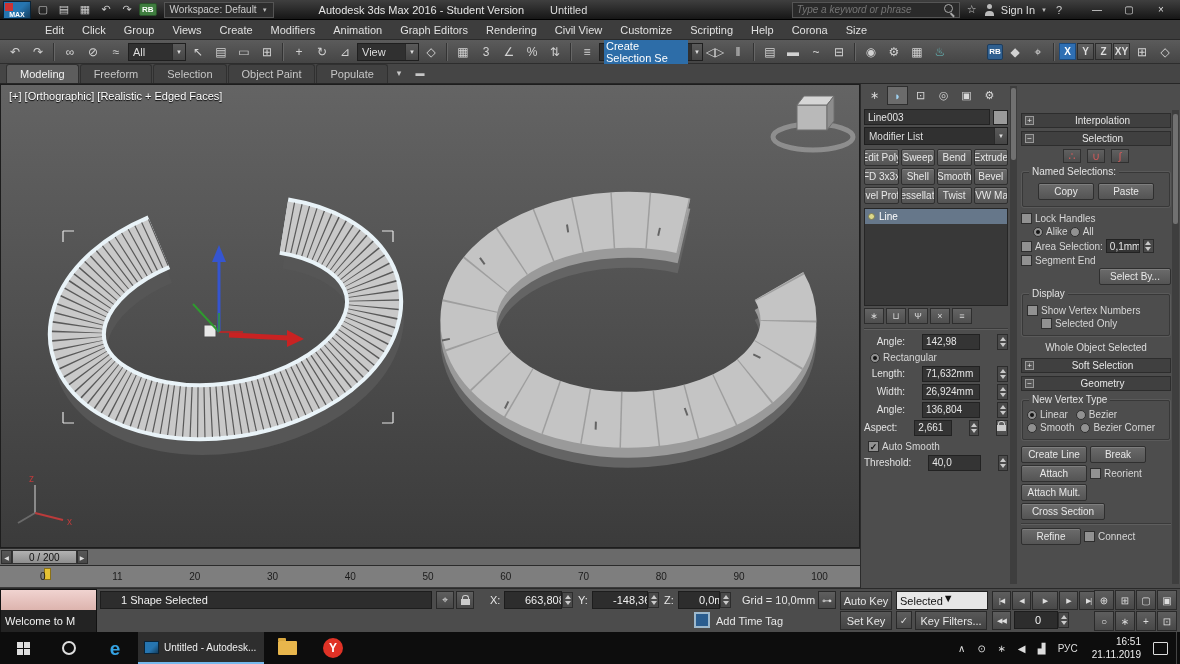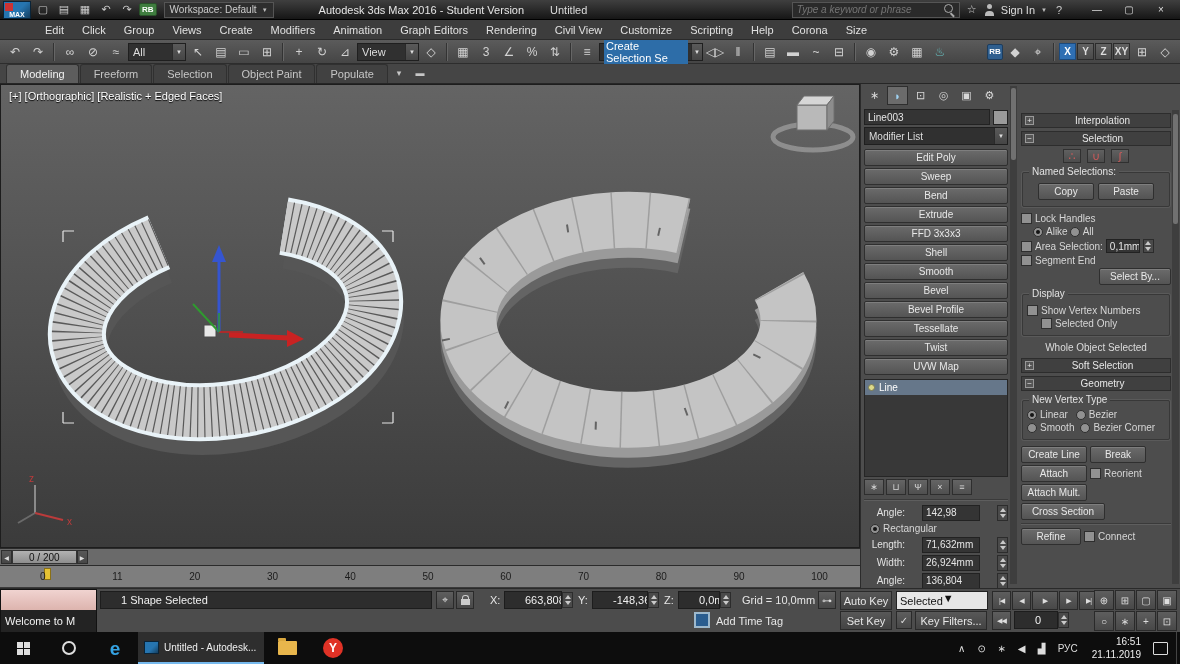--- a/index.html
+++ b/index.html
@@ -72,21 +72,21 @@
 #col2{position:absolute;left:160px;top:26px;width:150px}
 #col2sb{position:absolute;right:1px;top:26px;width:7px;height:474px;background:#3e3e3e}
 #col2sb .thumb{position:absolute;left:1px;top:4px;width:5px;height:110px;background:#717171;border-radius:2px}
 .ptabs{display:flex;gap:2px;margin-bottom:4px}
 .ptab{width:21px;height:19px;display:flex;align-items:center;justify-content:center;color:#d8d8d8;font-size:11px;border:1px solid transparent}
 .ptab.active{background:#6b6b6b;border:1px solid #2e2e2e;color:#9fd2f2}
 .fld{background:#343434;border:1px solid #222;color:#e6e6e6;display:flex;align-items:center;padding:0 3px;height:16px;overflow:hidden;white-space:nowrap}
 .fld.num{width:58px}
 .swatch{width:15px;height:15px;background:#9a9a9a;border:1px solid #222;flex:0 0 auto}
 .row{display:flex;align-items:center;gap:3px;margin:2px 0}
-.modgrid{display:grid;grid-template-columns:1fr;gap:2px;margin:4px 0}
+.modgrid{display:grid;grid-template-columns:1fr 1fr 1fr 1fr;gap:2px;margin:4px 0}
 .tbtn{background:linear-gradient(#6b6b6b,#545454);border:1px solid #2f2f2f;box-shadow:inset 0 1px 0 #7e7e7e;color:#e8e8e8;height:17px;display:flex;align-items:center;justify-content:center;border-radius:2px;padding:0 4px;white-space:nowrap;overflow:hidden;font-size:10px}
 #stack{height:98px;background:#383838;border:1px solid #262626;margin:3px 0 2px}
 .stackitem{height:15px;display:flex;align-items:center;gap:4px;padding:0 3px;background:#66778a;color:#fff}
 .bulb{width:7px;height:7px;border-radius:50%;background:#ddd98a;border:1px solid #7a7а52;border:1px solid #7a7a52}
 .stacktools{display:flex;gap:2px;margin:2px 0 4px}
 .sbtn{width:20px;height:16px;display:flex;align-items:center;justify-content:center;background:linear-gradient(#646464,#4f4f4f);border:1px solid #2e2e2e;color:#d8d8d8;font-size:9px}
 .hr{height:2px;border-top:1px solid #3a3a3a;border-bottom:1px solid #5e5e5e;margin:3px 0}
 .prow{display:flex;align-items:center;justify-content:flex-end;gap:17px;height:17px;margin:1px 0}
 .plabel{color:#e2e2e2;text-align:right;white-space:nowrap}
 .spn{width:11px;height:16px;display:flex;flex-direction:column;gap:2px;justify-content:center;background:#4a4a4a;border:1px solid #2c2c2c;align-items:center}

